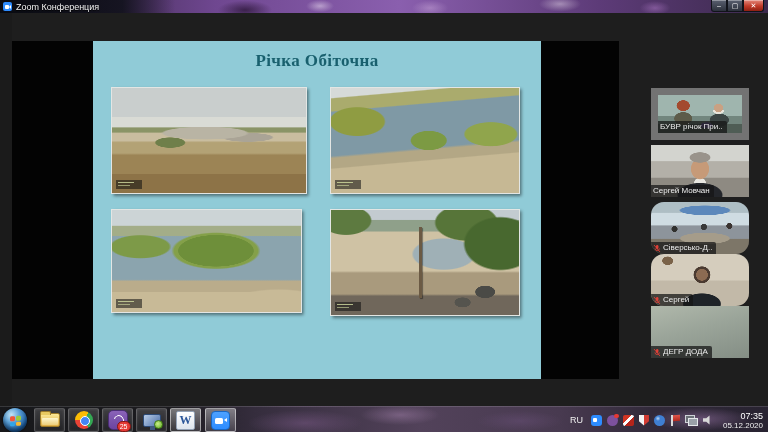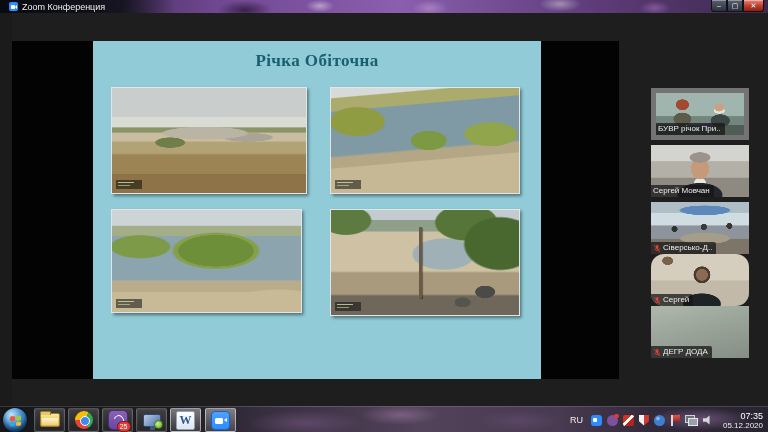--- a/index.html
+++ b/index.html
@@ -8,21 +8,21 @@
 
   
   .wallpaper{position:absolute;top:0;left:0;width:768px;height:13px;
     background:
       radial-gradient(20px 9px at 320px 6px,rgba(231,217,238,.55),transparent 70%),
       radial-gradient(26px 11px at 430px 8px,rgba(200,166,216,.5),transparent 70%),
       radial-gradient(30px 11px at 560px 4px,rgba(240,230,242,.45),transparent 70%),
       radial-gradient(22px 10px at 655px 8px,rgba(176,122,200,.5),transparent 70%),
       radial-gradient(34px 12px at 245px 10px,rgba(35,16,45,.7),transparent 80%),
       linear-gradient(90deg,#241b2e,#6f4790 28%,#8a5fae 52%,#5d3b78 78%,#3c2a4d);}
-  .titlebar{position:absolute;top:0;left:0;height:13px;width:175px;display:flex;align-items:center;gap:4px;padding-left:9px;
+  .titlebar{position:absolute;top:0;left:0;height:13px;width:175px;display:flex;align-items:center;gap:4px;padding-left:3px;
     background:linear-gradient(90deg,rgba(8,10,16,.96) 0,rgba(14,16,24,.88) 70%,rgba(18,20,28,0) 100%);}
   .app-ico{width:9px;height:9px;border-radius:2px;background:#2d8cff;position:relative;flex:0 0 auto;}
   .app-ico::before{content:"";position:absolute;left:1.5px;top:3px;width:4px;height:3.5px;background:#fff;border-radius:1px;}
   .app-ico::after{content:"";position:absolute;right:1px;top:2.5px;border-top:2.2px solid transparent;border-bottom:2.2px solid transparent;border-right:2.2px solid #fff;}
   .title-text{font-size:9px;color:#f2f2f2;text-shadow:0 1px 1px #000;white-space:nowrap;}
   .win-controls{position:absolute;top:0;right:4px;display:flex;}
   .wc{height:12px;display:flex;align-items:center;justify-content:center;font-size:7px;line-height:7px;color:#fff;
       border:1px solid #11131a;border-top:none;box-shadow:inset 0 1px 0 rgba(255,255,255,.35);cursor:default;}
   .wc.min,.wc.max{width:16px;background:linear-gradient(#5a6070,#2c313c);}
   .wc.min{border-radius:0 0 0 3px;}
@@ -59,23 +59,23 @@
     radial-gradient(52px 30px at 72% 12%,#577539 0 58%,transparent 62%),
     radial-gradient(42px 24px at 8% 10%,#5d7a40 0 58%,transparent 62%),
     radial-gradient(52px 26px at 60% 42%,#9fb0b6 0 58%,transparent 62%),
     radial-gradient(16px 10px at 82% 78%,#4a4a46 0 60%,transparent 64%),
     radial-gradient(13px 8px at 70% 88%,#55544e 0 60%,transparent 64%),
     linear-gradient(180deg,#c3cbd0 0 9%,#8fa08a 10% 20%,#cfc2a4 21% 58%,#a99a7d 60% 80%,#70675b 82% 100%);}
   .photo4::before{content:"";position:absolute;left:47%;top:16%;width:3px;height:68%;background:#6b5a44;box-shadow:1px 1px 1px rgba(0,0,0,.4);}
 
   
   .tile{position:absolute;left:639px;width:98px;height:52px;background:#2e2e2e;overflow:hidden;cursor:pointer;}
-  .tile.active{border:5px solid #737373;}
+  .tile.active{border:7px solid #737373;}
   .scene{position:absolute;inset:0;}
-  .t1{top:75px;}  .t2{top:132px;} .t3{top:189px;} .t4{top:241px;border-radius:13px;} .t5{top:293px;}
+  .t1{top:75px;}  .t2{top:132px;} .t3{top:189px;border-radius:13px;} .t4{top:241px;border-radius:13px;} .t5{top:293px;}
   .s1{background:
     radial-gradient(11px 9px at 30% 28%,#a34a2e 0 58%,transparent 62%),
     radial-gradient(14px 10px at 30% 62%,#5d5c4a 0 62%,transparent 66%),
     radial-gradient(8px 7px at 72% 34%,#c9a183 0 58%,transparent 62%),
     radial-gradient(9px 5px at 72% 42%,#e8e4da 0 58%,transparent 62%),
     radial-gradient(15px 10px at 73% 66%,#3c4644 0 62%,transparent 66%),
     radial-gradient(10px 5px at 58% 80%,#6a5a9a 0 58%,transparent 62%),
     linear-gradient(180deg,#9fb5ae 0 55%,#72867e 56% 76%,#4f5d55 77% 100%);}
   .s2{background:
     radial-gradient(18px 9px at 50% 24%,#99938b 0 55%,transparent 60%),

